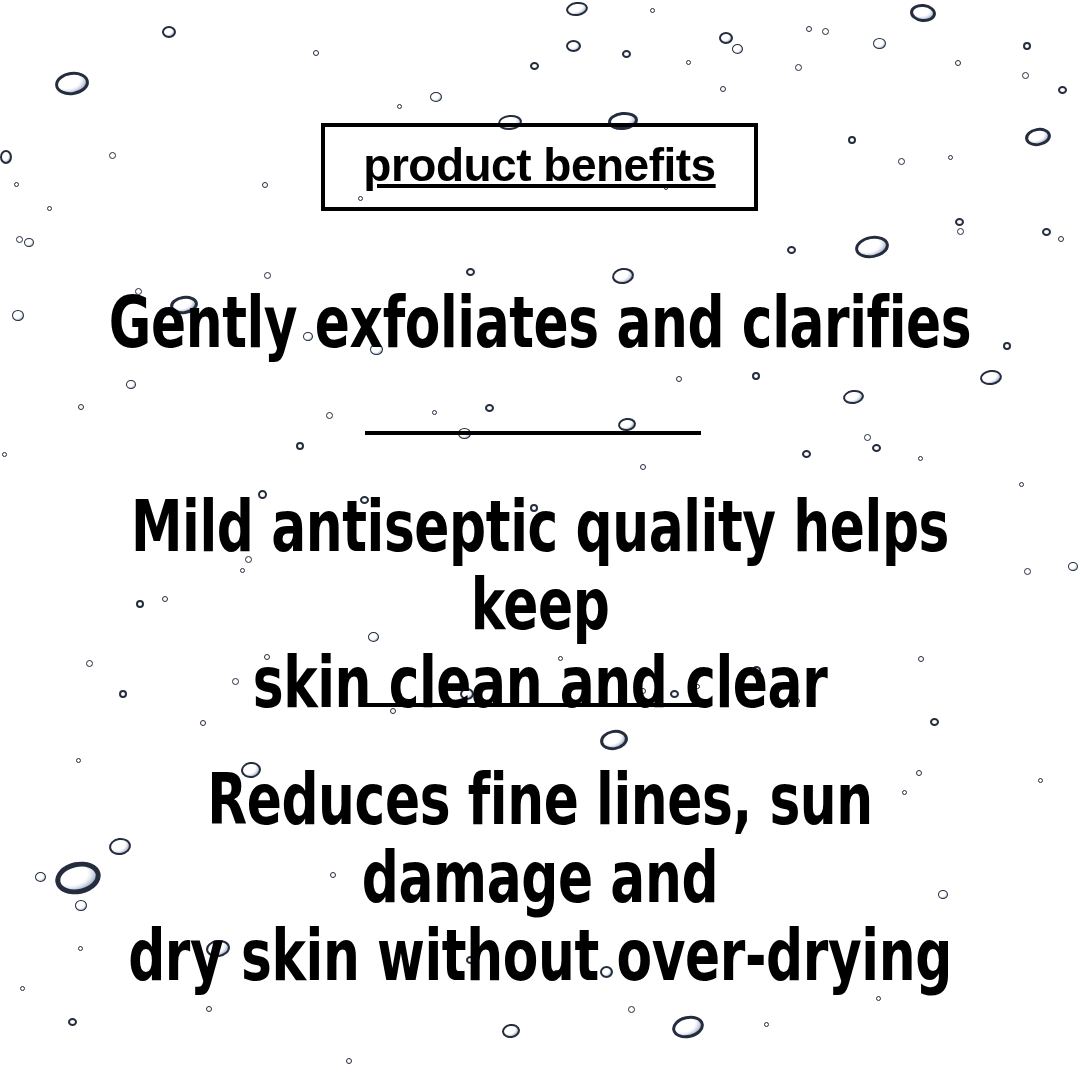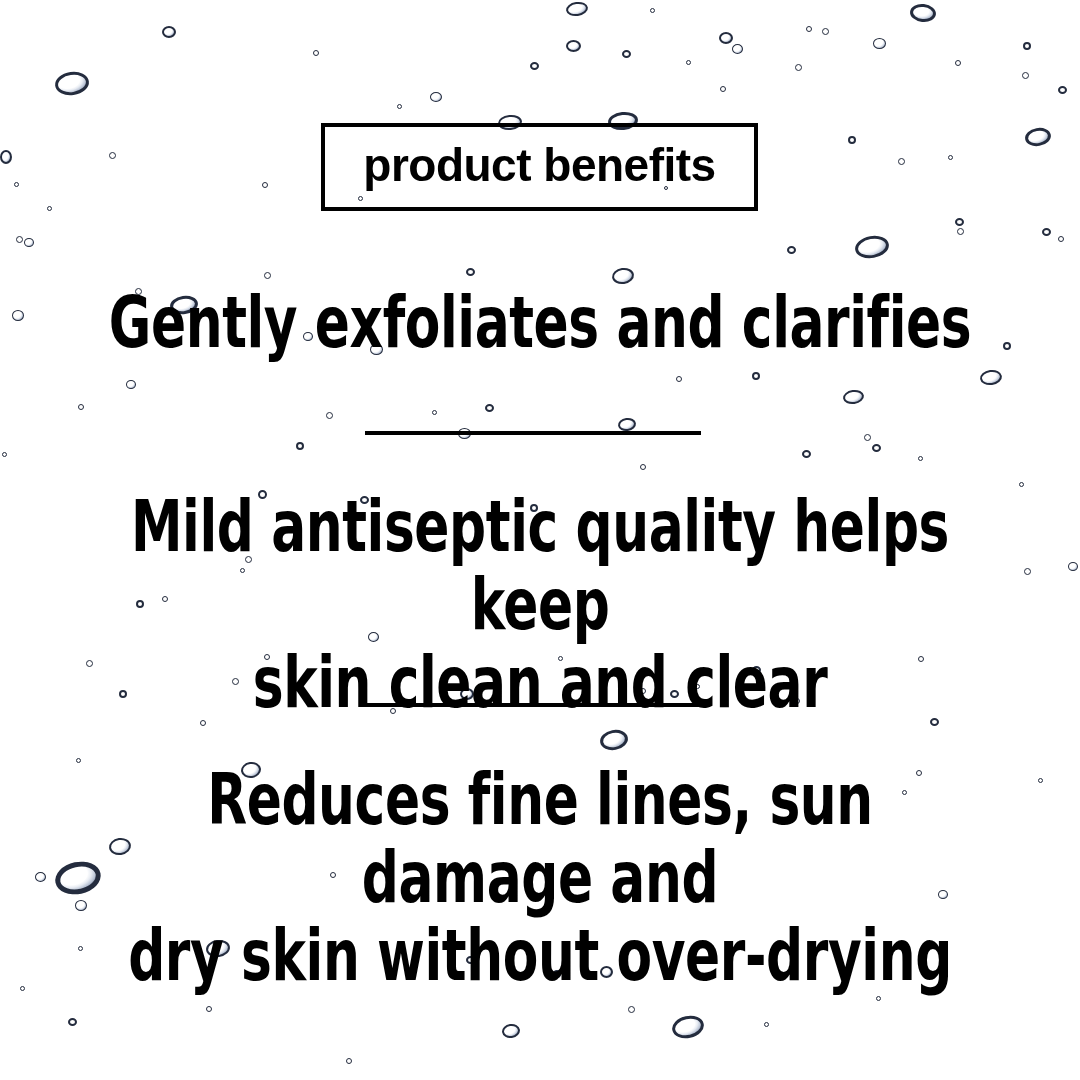--- a/index.html
+++ b/index.html
@@ -50,20 +50,21 @@
     left: 321px;
     top: 123px;
     width: 437px;
     height: 88px;
     border: 4px solid #000000;
     box-sizing: border-box;
     display: flex;
     align-items: center;
     justify-content: center;
     background: transparent;
+    text-decoration: underline;
   }
   #header-title {
     font-family: "Liberation Sans", "DejaVu Sans", sans-serif;
     font-weight: bold;
     font-size: 46px;
     line-height: 1;
     letter-spacing: -0.5px;
     color: #000000;
     white-space: nowrap;
     position: relative;

